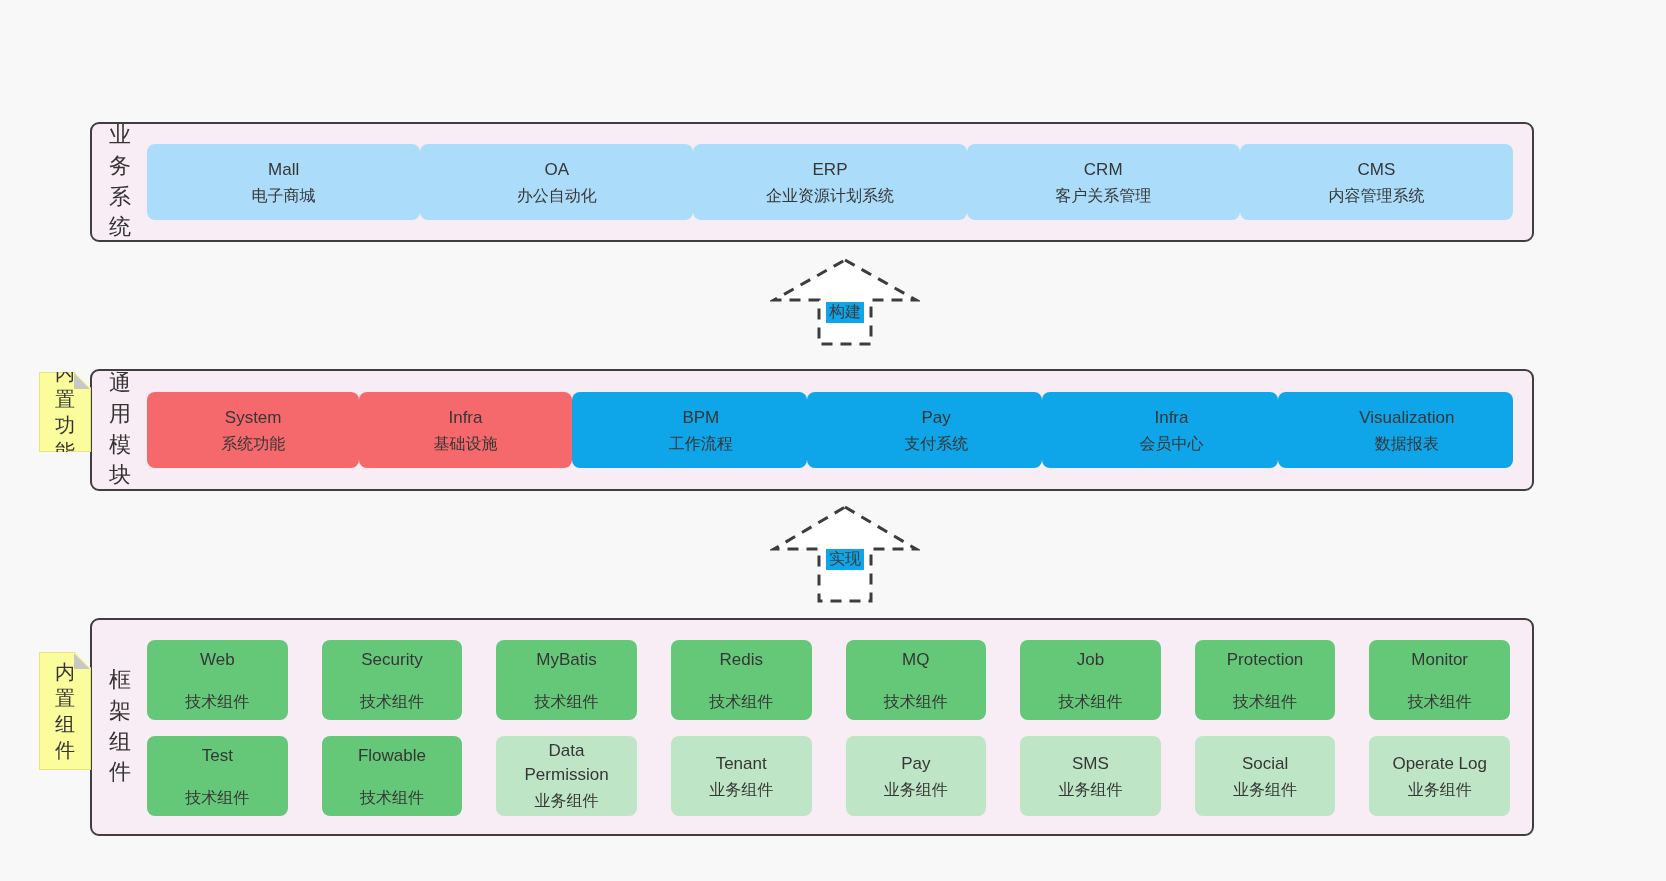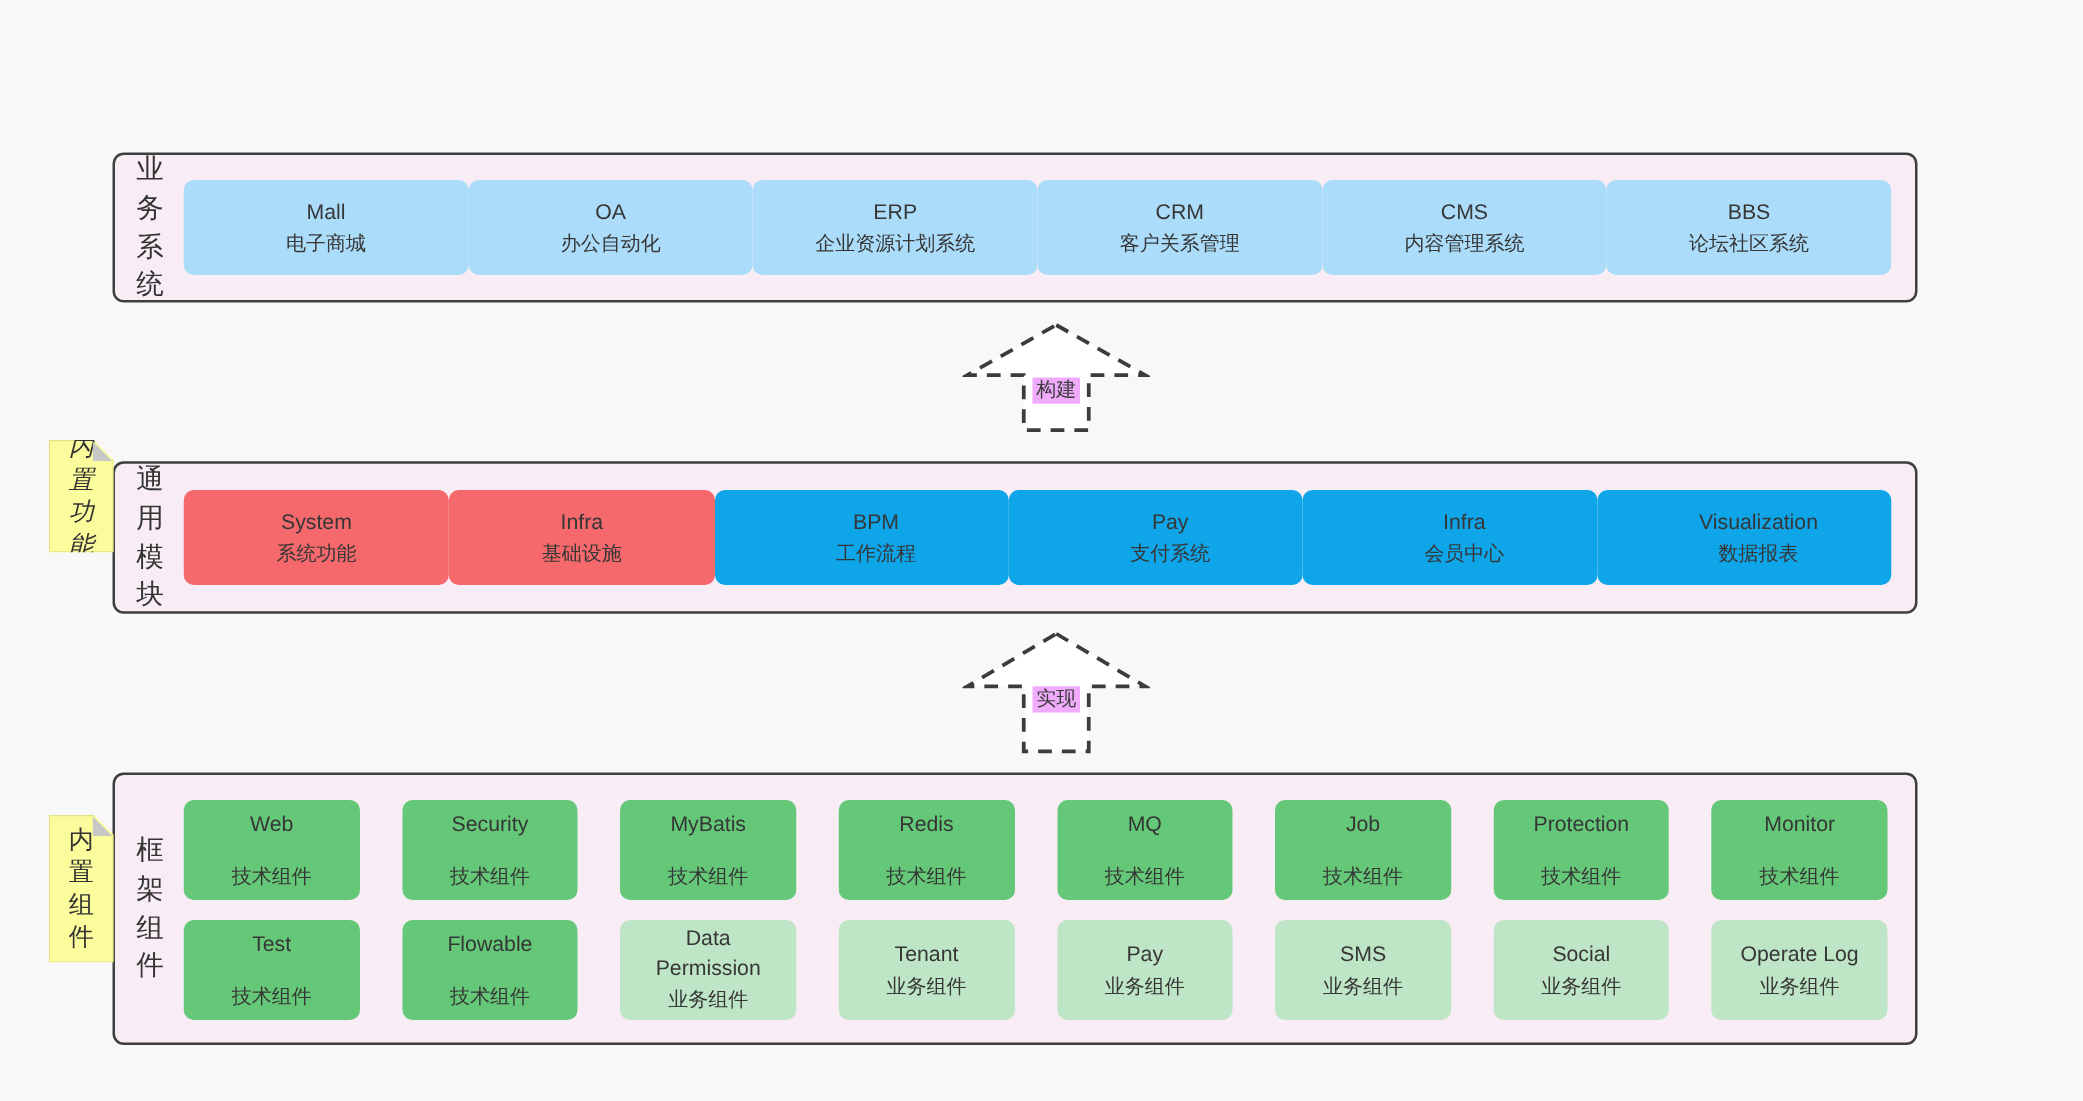--- a/index.html
+++ b/index.html
@@ -43,38 +43,38 @@
   .red{background:#f5696d;}
   .pink{background:#0ea5e9;padding-left:23px;}
   .green{background:#65c878;gap:16px;}
   .lightgreen{background:#bee5c5;}
   .sticky{
     position:absolute;left:39px;width:52px;z-index:2;
     background:#fbfc9b;border:1px solid #e3e382;box-sizing:border-box;
     clip-path:polygon(0 0, calc(100% - 16px) 0, 100% 16px, 100% 100%, 0 100%);
     display:flex;align-items:center;justify-content:center;
   }
-  #sticky2{top:352px;height:90px;font-style:italic;}
+  #sticky2{top:372px;height:80px;}
   #sticky3{top:652px;height:118px;}
   .sticky .stext{
     width:22px;font-size:20px;line-height:1.3;color:#333;
     word-break:break-all;text-align:center;
   }
   .fold{
     position:absolute;top:0;right:0;width:16px;height:16px;
     background:#c7c7c7;
     clip-path:polygon(0 0, 100% 100%, 0 100%);
   }
   .arrow{position:absolute;width:150px;}
   #arrow1{left:770px;top:256px;height:92px;}
   #arrow2{left:770px;top:503px;height:102px;}
   .arrow svg{position:absolute;left:0;top:0;}
   .arrow-label{
     position:absolute;left:50%;top:46px;transform:translateX(-50%);
-    background:#f0abfc;padding:0 3px;font-size:16px;color:#3c3c3c;
+    background:#0ea5e9;padding:0 3px;font-size:16px;color:#3c3c3c;
     white-space:nowrap;
   }
 </style>
 </head>
 <body>
 
 <div>
 
   <div class="band" id="band1">
     <div class="vlabel">业务系统</div>
@@ -91,24 +91,20 @@
         <span class="title">ERP</span>
         <span class="subtitle">企业资源计划系统</span>
       </div>
       <div class="box blue">
         <span class="title">CRM</span>
         <span class="subtitle">客户关系管理</span>
       </div>
       <div class="box blue">
         <span class="title">CMS</span>
         <span class="subtitle">内容管理系统</span>
-      </div>
-      <div class="box blue">
-        <span class="title">BBS</span>
-        <span class="subtitle">论坛社区系统</span>
       </div>
     </div>
   </div>
 
   <div class="arrow" id="arrow1">
     <svg width="150" height="92" viewBox="0 0 150 92">
       <polygon points="75,4 146,44 101,44 101,88 49,88 49,44 4,44" fill="#ffffff" stroke="#3c3c3c" stroke-width="3" stroke-dasharray="11,8"></polygon>
     </svg>
     <div class="arrow-label">构建</div>
   </div>

